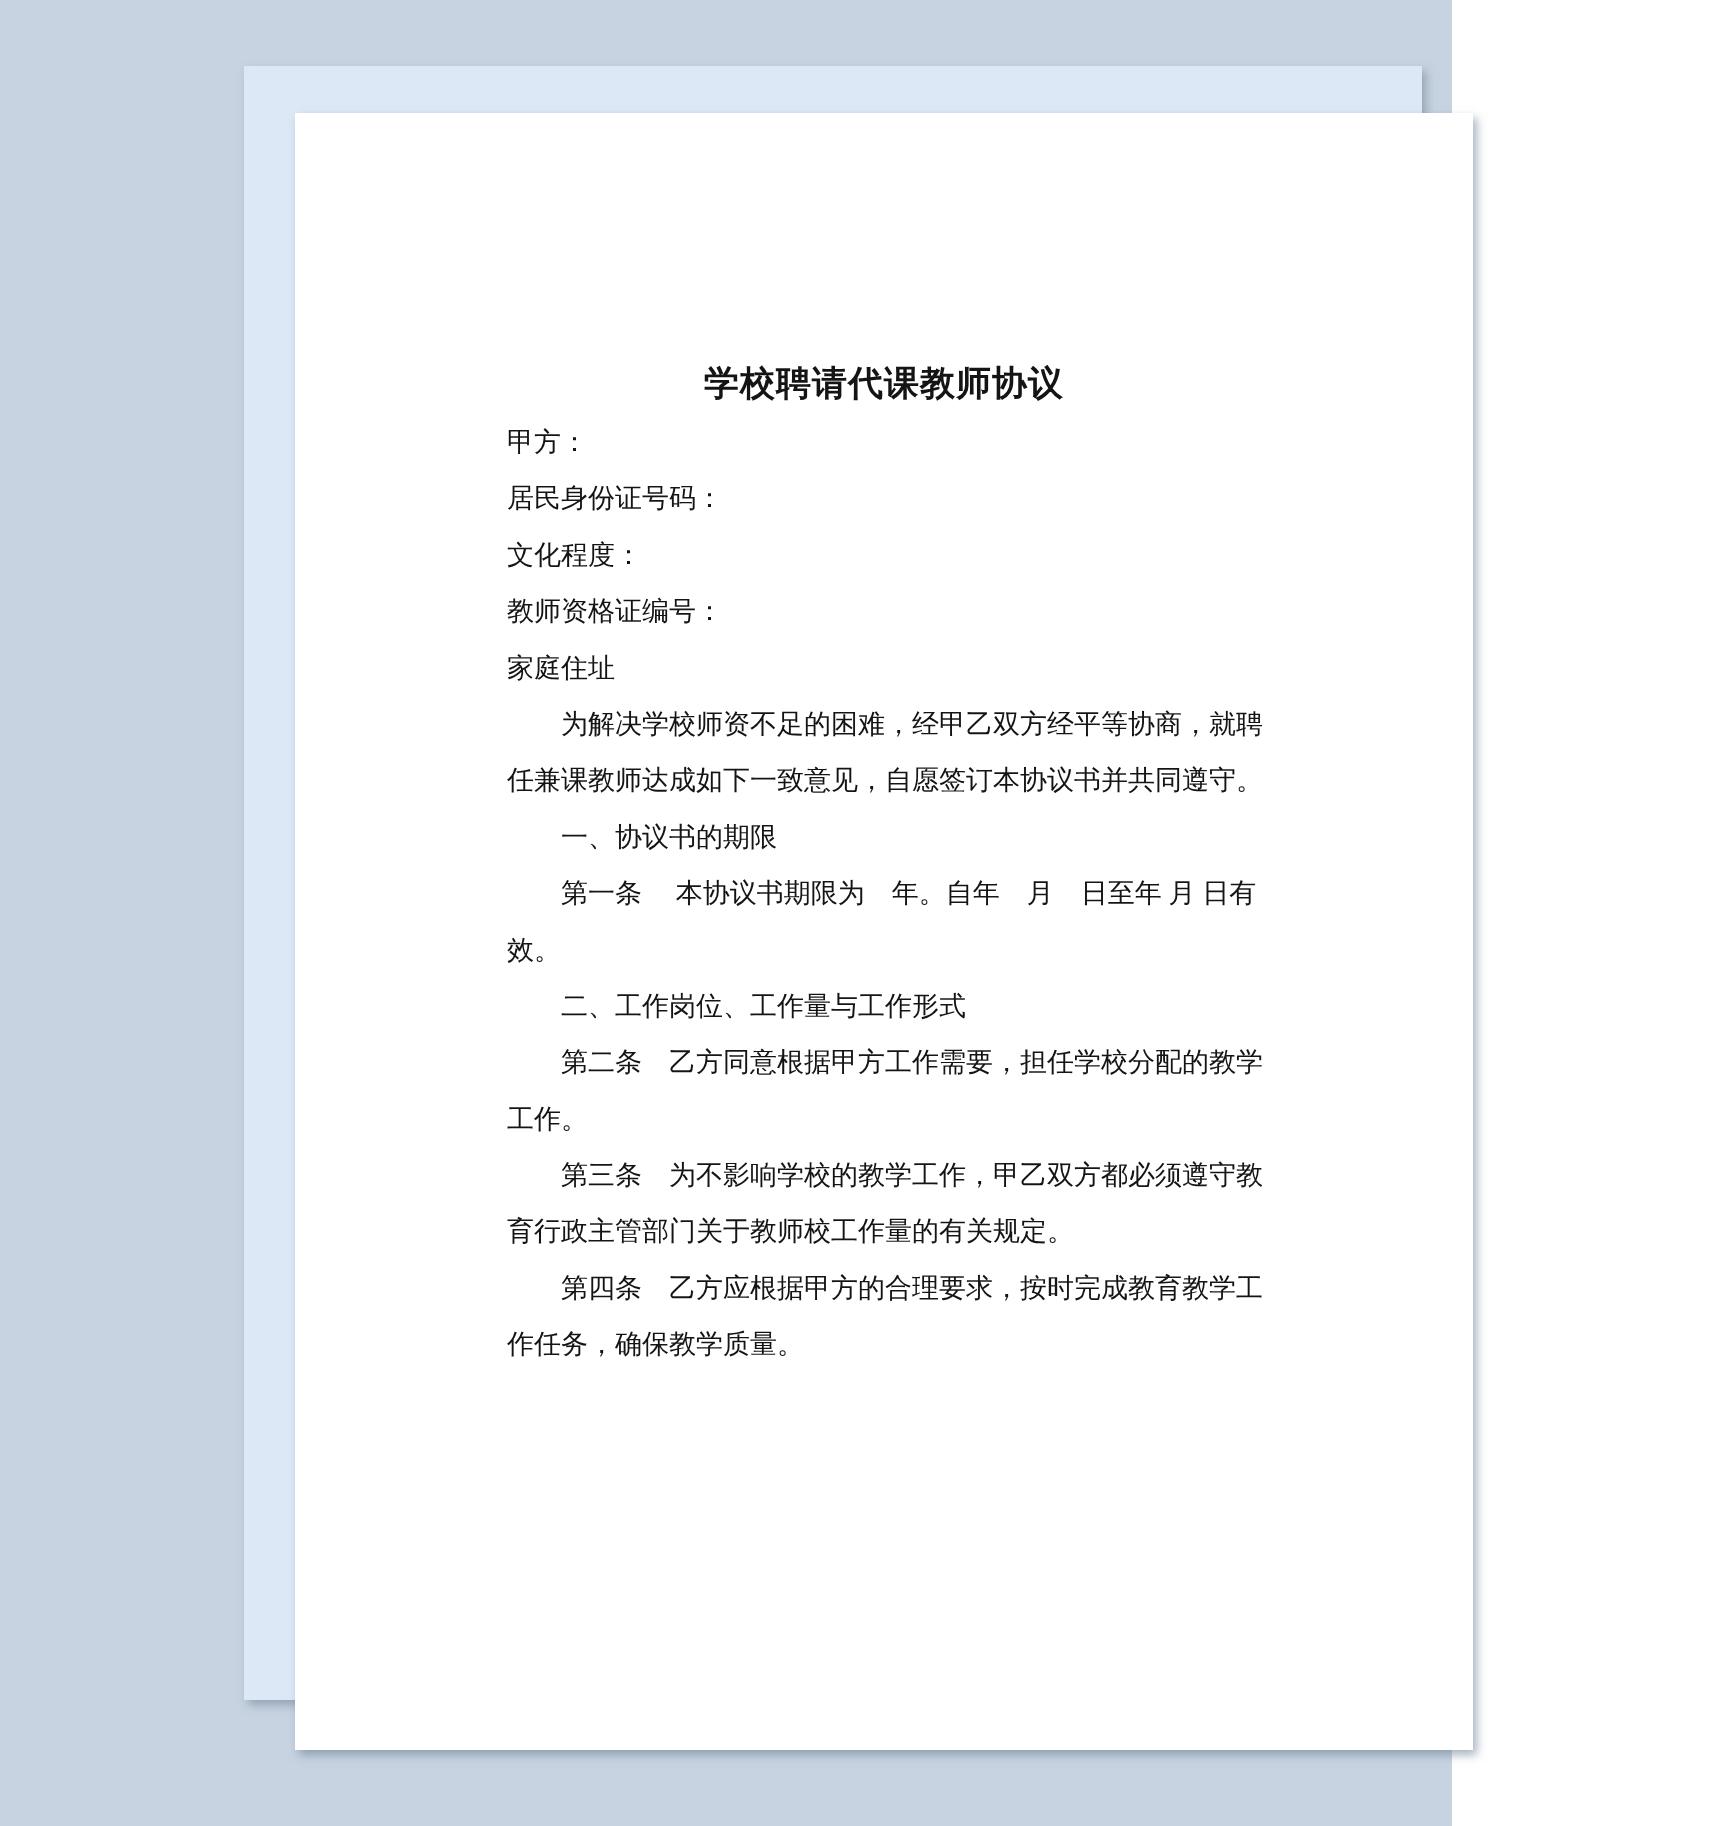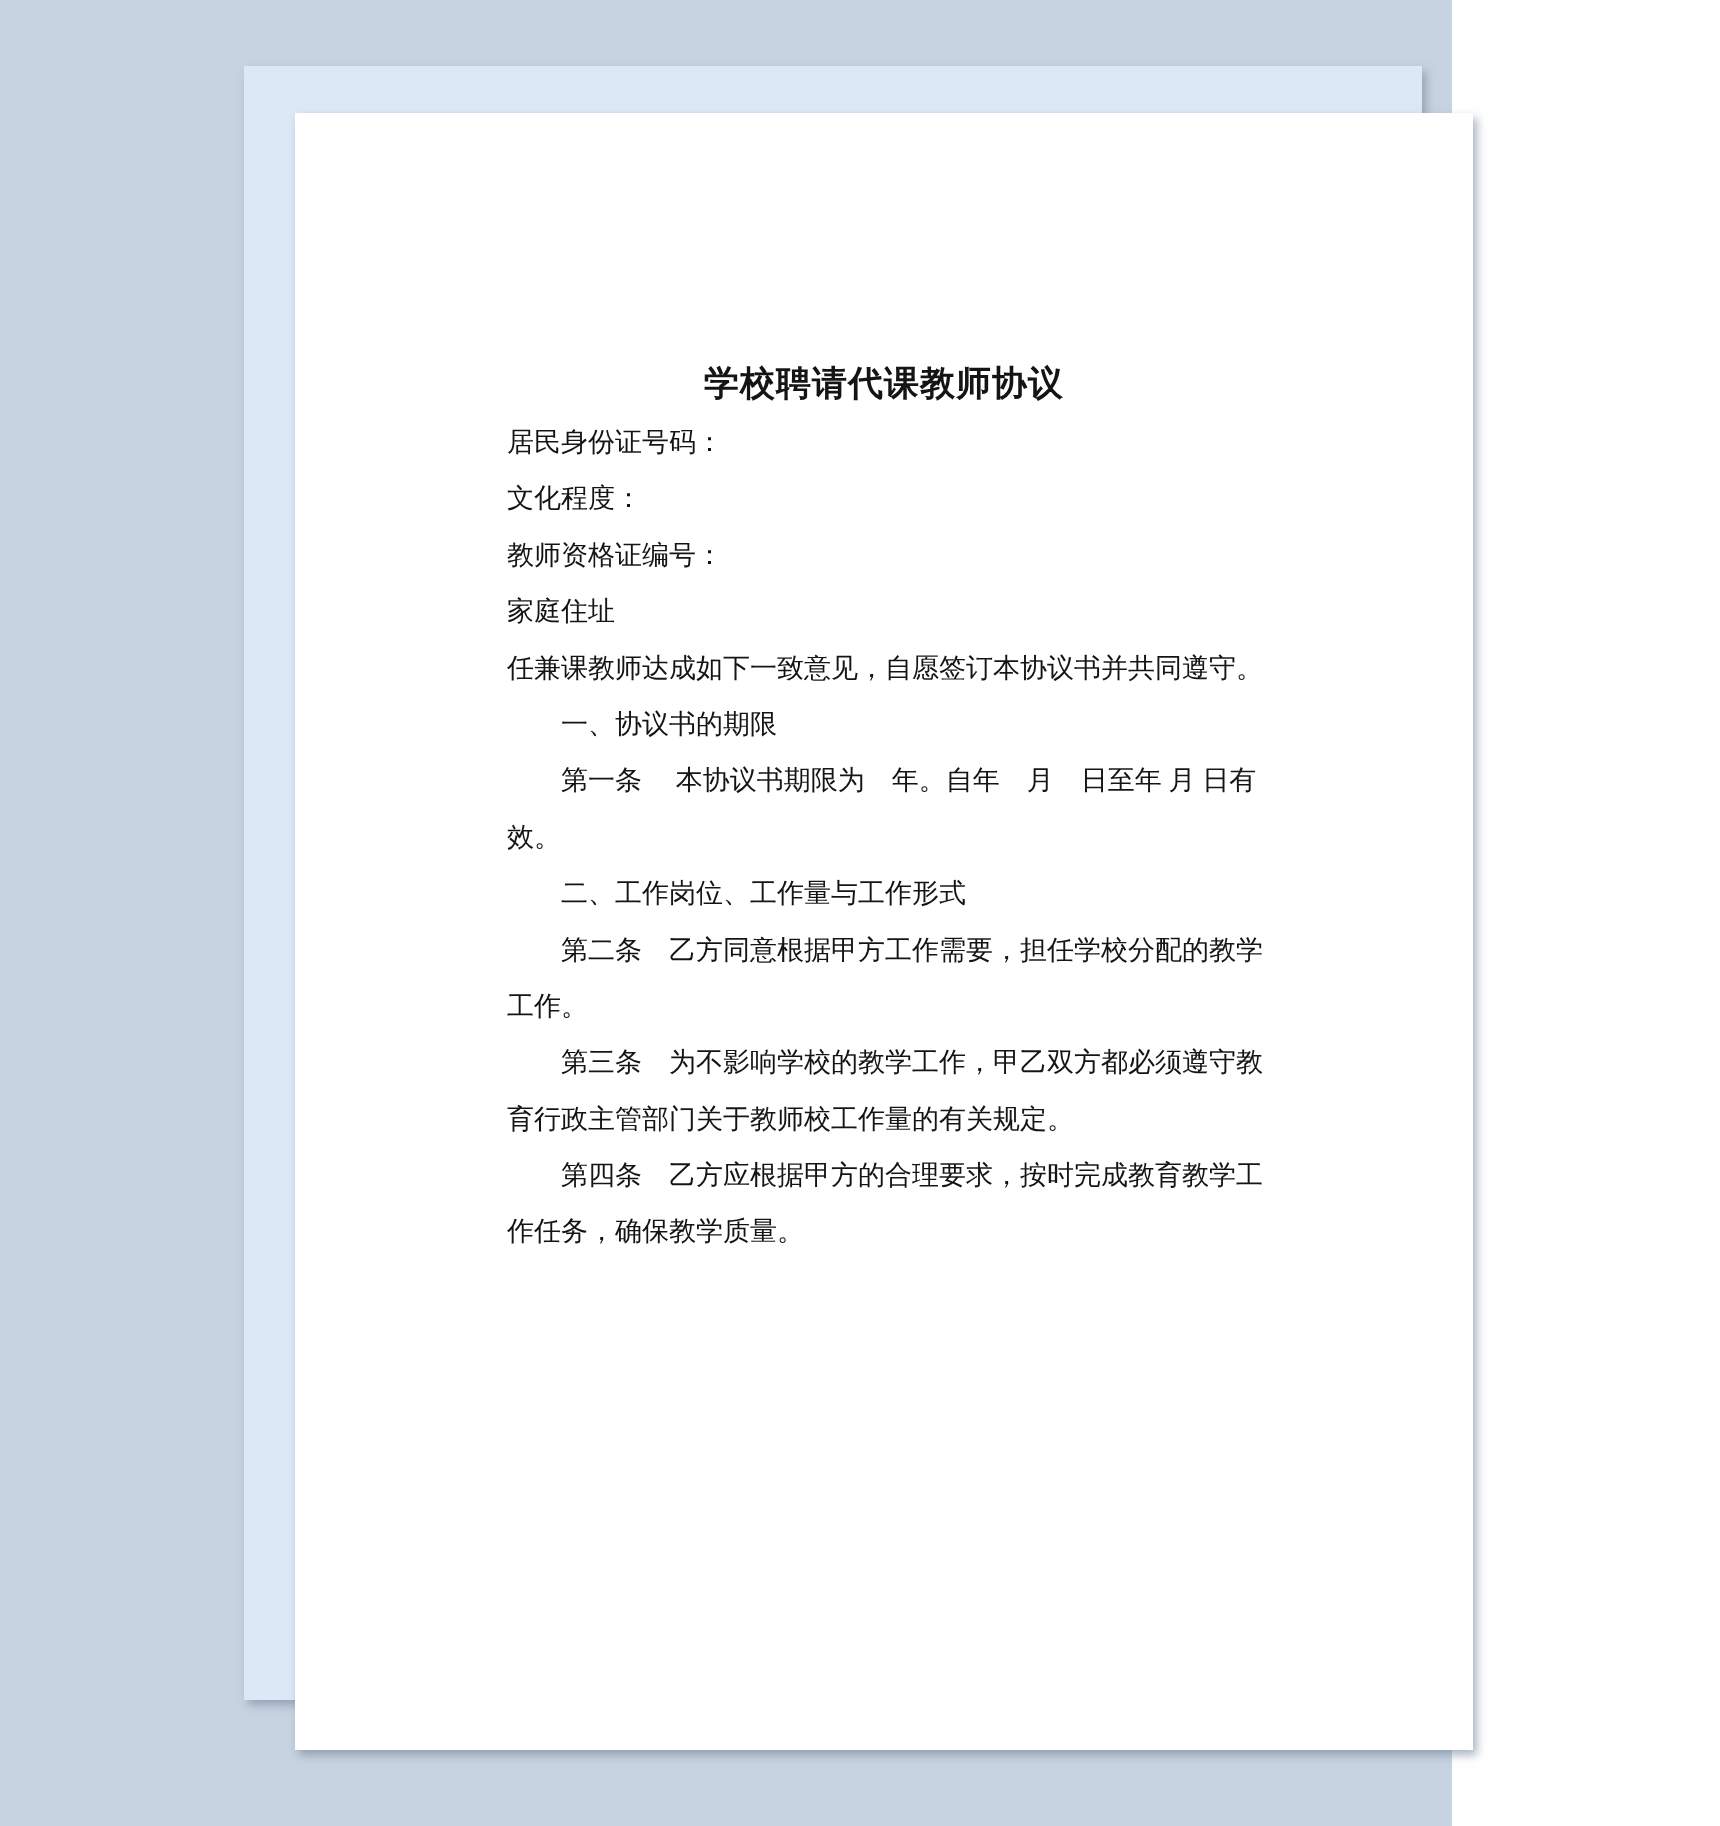--- a/index.html
+++ b/index.html
@@ -67,24 +67,26 @@
   }
 </style>
 </head>
 <body>
 
 <div class="backdrop">
   <div class="back-sheet"></div>
   <div class="page">
     <div class="doc-title">学校聘请代课教师协议</div>
     <div class="doc-body">
+        <div class="doc-line">甲方：</div>
         <div class="doc-line">居民身份证号码：</div>
         <div class="doc-line">文化程度：</div>
         <div class="doc-line">教师资格证编号：</div>
         <div class="doc-line">家庭住址</div>
+        <div class="doc-line">　　为解决学校师资不足的困难，经甲乙双方经平等协商，就聘</div>
         <div class="doc-line">任兼课教师达成如下一致意见，自愿签订本协议书并共同遵守。</div>
         <div class="doc-line">　　一、协议书的期限</div>
         <div class="doc-line">　　第一条　 本协议书期限为　年。自年　月　日至年 月 日有</div>
         <div class="doc-line">效。</div>
         <div class="doc-line">　　二、工作岗位、工作量与工作形式</div>
         <div class="doc-line">　　第二条　乙方同意根据甲方工作需要，担任学校分配的教学</div>
         <div class="doc-line">工作。</div>
         <div class="doc-line">　　第三条　为不影响学校的教学工作，甲乙双方都必须遵守教</div>
         <div class="doc-line">育行政主管部门关于教师校工作量的有关规定。</div>
         <div class="doc-line">　　第四条　乙方应根据甲方的合理要求，按时完成教育教学工</div>

